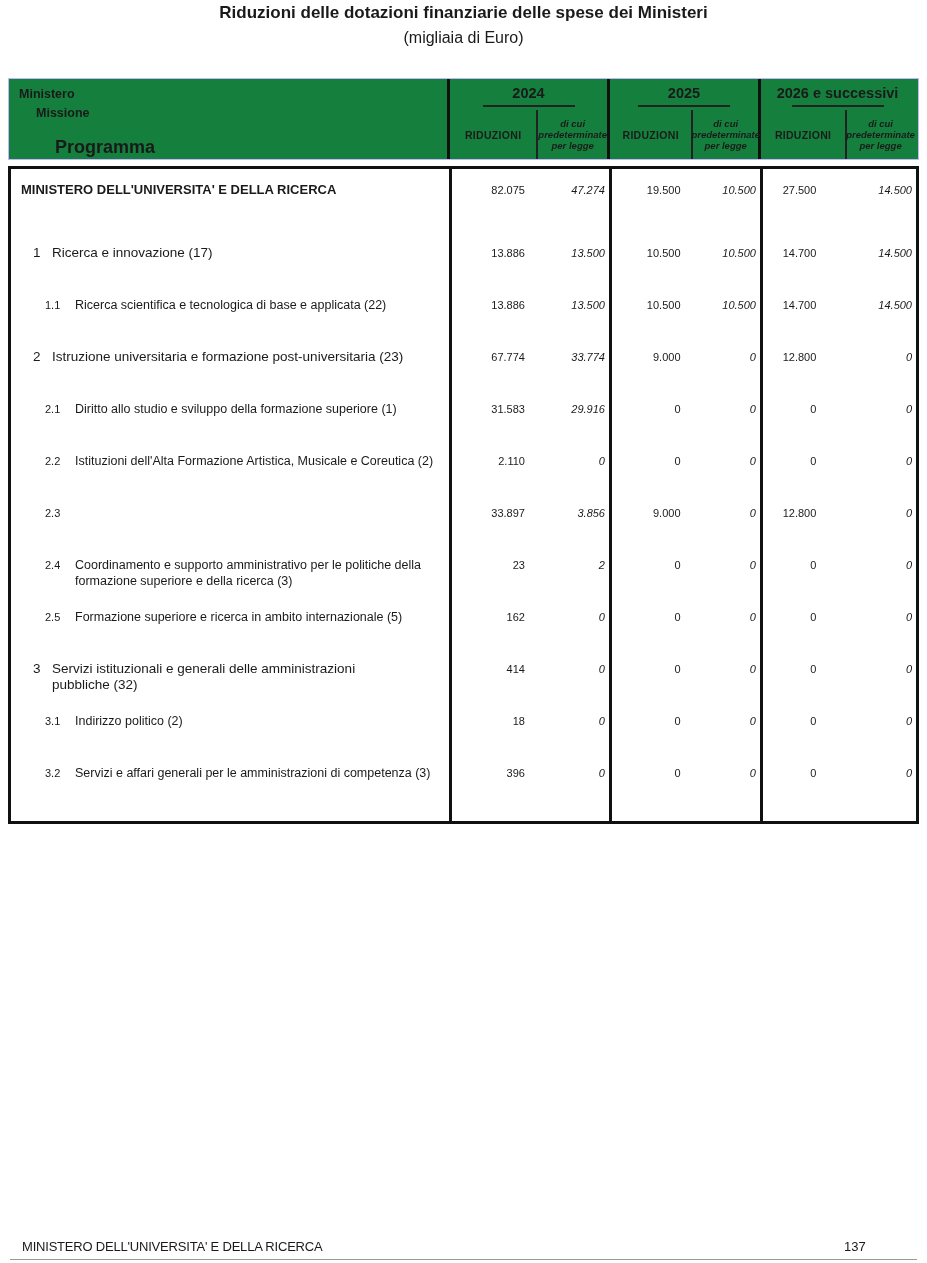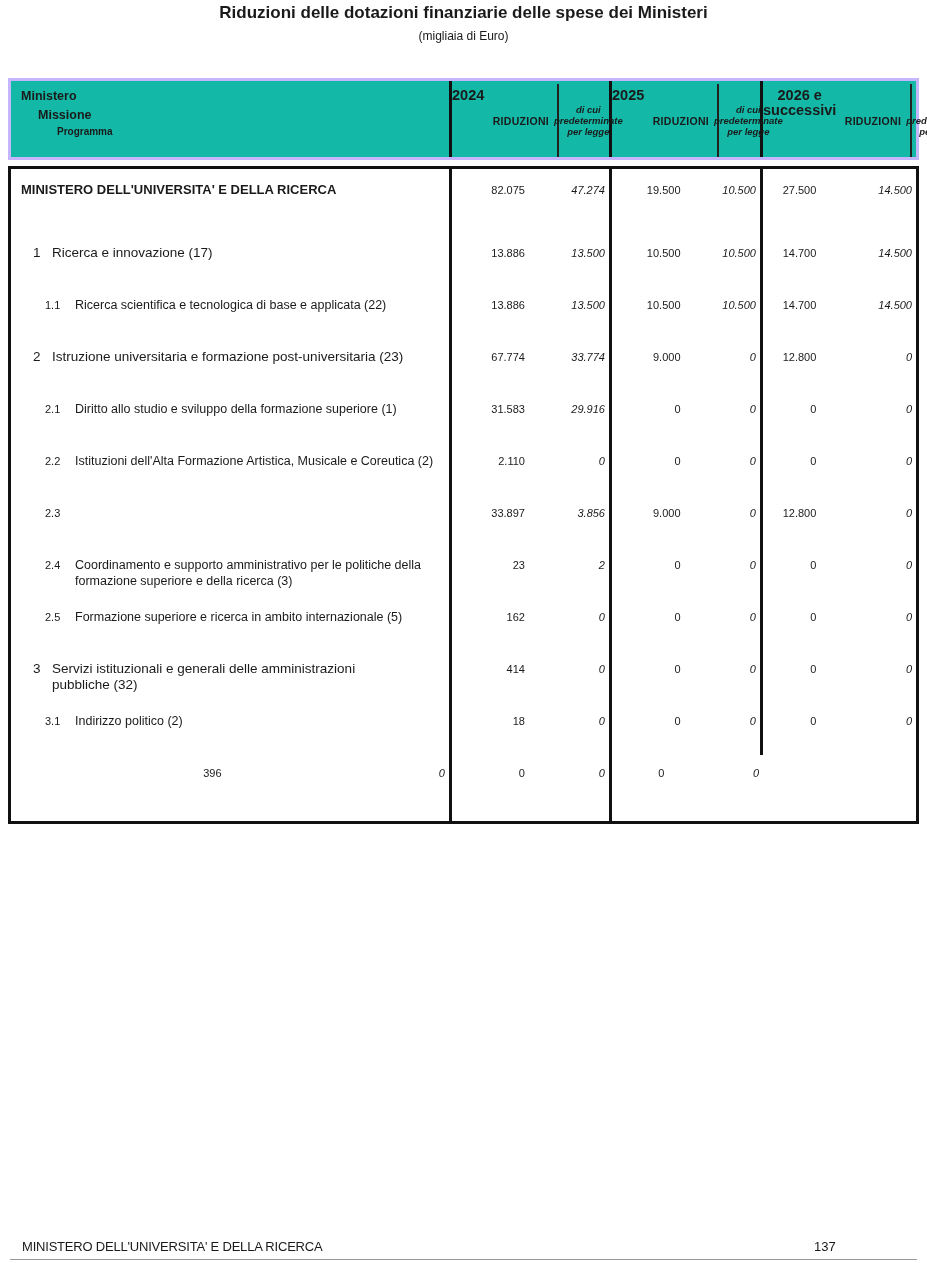--- a/index.html
+++ b/index.html
@@ -2,36 +2,36 @@
 <html><head>
 <meta charset="utf-8">
 <style>
   html, body { margin:0; padding:0; background:#fff; }
   .page {
     position:relative; width:927px; height:1263px; background:#ffffff;
     font-family:"Liberation Sans", sans-serif; color:#1a1a1a; overflow:hidden;
   }
   .title    { text-align:center; font-weight:bold; font-size:17px; padding-top:3px; }
   .subtitle { text-align:center; font-weight:bold; font-size:15px; margin-top:6px; }
-  .unit-note{ text-align:center; font-size:12px; margin-top:6px; }
+  .unit-note{ text-align:center; font-size:16px; margin-top:6px; }
 
   .tbl { position:absolute; left:8px; top:78px; width:911px; }
 
   
   .thead {
-    border:3px solid #c4b5fd; box-sizing:border-box; height:82px;
+    border:1px solid #c4b5fd; box-sizing:border-box; height:82px;
     display:grid; grid-template-columns:441px 160px 151px 153px;
-    margin-bottom:6px; background:#14b8a6;
+    margin-bottom:6px; background:#15803d;
   }
   .thead .c-label { border-right:3px solid #111; box-sizing:border-box; padding:8px 0 0 10px; }
   .h1 { font-weight:bold; font-size:12.5px; }
   .h2 { font-weight:bold; font-size:12.5px; padding-left:17px; margin-top:5px; }
-  .h3 { font-weight:bold; font-size:10px; padding-left:36px; margin-top:4px; }
-
-  .hgroup { border-right:3px solid #111; box-sizing:border-box; display:flex; flex-direction:row; }
+  .h3 { font-weight:bold; font-size:18px; padding-left:36px; margin-top:17px; }
+
+  .hgroup { border-right:3px solid #111; box-sizing:border-box; display:flex; flex-direction:column; }
   .hgroup.c-last { border-right:none; }
   .year   { text-align:center; font-weight:bold; font-size:14.5px; padding-top:7px; line-height:15px; }
   .year-u { width:92px; border-bottom:2px solid #222; margin:4px auto 0 auto; }
   .subhead{ flex:1; display:flex; margin-top:3px; }
   .sub1   { width:55%; display:flex; align-items:center; justify-content:center;
             font-weight:bold; font-size:10.5px; letter-spacing:0.3px; }
   .sub2   { width:45%; border-left:2px solid #222; display:flex; align-items:center; justify-content:center;
             text-align:center; font-weight:bold; font-style:italic; font-size:9.5px; line-height:11px;
             padding:0 3px; box-sizing:border-box; }
 
@@ -56,21 +56,21 @@
   .lv-mission .num { margin-left:22px; width:13px; font-size:13.5px; }
   .lv-mission .lbl { margin-left:6px;  font-size:13.5px; max-width:360px; }
 
   .lv-program .num { margin-left:34px; width:22px; font-size:11px; }
   .lv-program .lbl { margin-left:8px;  font-size:12.5px; max-width:372px; }
 
   .row.last { min-height:66px; }
 
   
   .footer-left { position:absolute; left:22px; top:1239px; font-size:13px; letter-spacing:-0.2px; }
-  .footer-page { position:absolute; left:814px; top:1239px; font-size:13px; }
+  .footer-page { position:absolute; left:844px; top:1239px; font-size:13px; }
   .footer-rule { position:absolute; left:10px; top:1259px; width:907px; height:1px; background:#9a9a9a; }
 </style>
 </head>
 <body>
 
 <div class="page">
 
   <div class="title">Riduzioni delle dotazioni finanziarie delle spese dei Ministeri</div>
   <div class="unit-note">(migliaia di Euro)</div>
 
@@ -315,20 +315,24 @@
           <span class="v">0</span>
           <span class="v it">0</span>
         </div>
         <div class="cell c-grp c-last">
           <span class="v">0</span>
           <span class="v it">0</span>
         </div>
       </div>
 
       <div class="row lv-program last">
+        <div class="cell c-lbl">
+          <span class="num">3.2</span>
+          <span class="lbl">Servizi e affari generali per le amministrazioni di competenza (3)</span>
+        </div>
         <div class="cell c-grp">
           <span class="v">396</span>
           <span class="v it">0</span>
         </div>
         <div class="cell c-grp">
           <span class="v">0</span>
           <span class="v it">0</span>
         </div>
         <div class="cell c-grp c-last">
           <span class="v">0</span>

